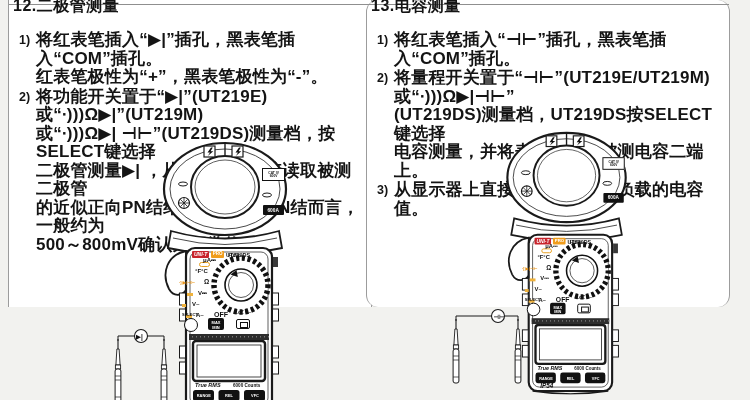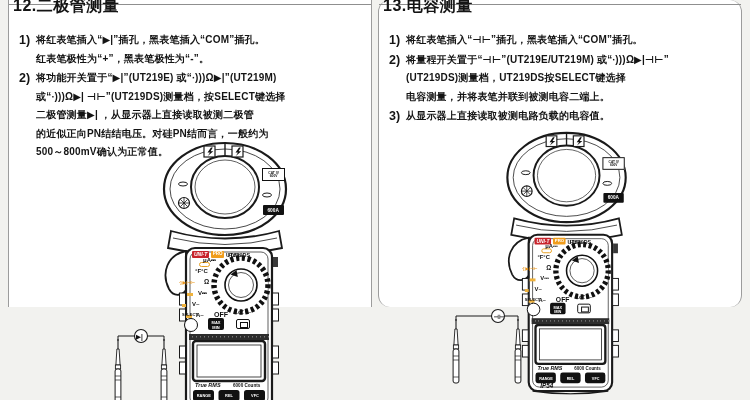--- a/index.html
+++ b/index.html
@@ -8,30 +8,30 @@
     position:relative;width:750px;height:400px;overflow:hidden;
     background:#f2f2ef;
     font-family:"Liberation Sans","DejaVu Sans",sans-serif;
     color:#141414;
   }
   .col{
     position:absolute;top:0;height:307px;width:364px;background:#fff;
     border-left:1px solid #9c9c9c;border-right:1px solid #9c9c9c;
   }
   .col-left{left:8px;}
-  .col-right{left:378px;border-radius:12px;}
+  .col-right{left:366px;border-radius:12px;}
   .topline{position:absolute;left:0;top:4px;width:100%;height:1px;background:#8f8f8f;}
   h2.sec-title{
     position:relative;margin:-4px 0 0 4px;padding:0;
     font-size:16px;font-weight:700;letter-spacing:.5px;line-height:20px;z-index:2;
   }
   .steps{margin:15px 6px 0 10px;}
   .step{display:flex;margin-bottom:1px;}
   .step .num{flex:0 0 17px;font-size:12.5px;font-weight:600;line-height:18.5px;}
-  .step .body{flex:1;font-size:10px;font-weight:600;line-height:18.5px;white-space:pre-line;letter-spacing:.2px;}
+  .step .body{flex:1;font-size:17px;font-weight:600;line-height:18.5px;white-space:pre-line;letter-spacing:.2px;}
 
   
   .meter{position:absolute;width:170px;height:272px;}
   .meter svg.chrome{position:absolute;left:0;top:0;}
   .ml{position:absolute;font-weight:700;color:#111;white-space:pre-line;line-height:1.05;}
   .orange{color:#e8951c;}
   .brand-row{position:absolute;left:49px;top:110px;display:flex;align-items:center;gap:2px;}
   .brand-box{background:#c8242c;color:#fff;font-size:5px;font-weight:700;font-style:italic;
     padding:1px 2px;border-radius:1px;line-height:1;}
   .pro-box{background:#f09d1c;color:#fff;font-size:4.5px;font-weight:700;padding:1px 1.5px;border-radius:1px;line-height:1;}

